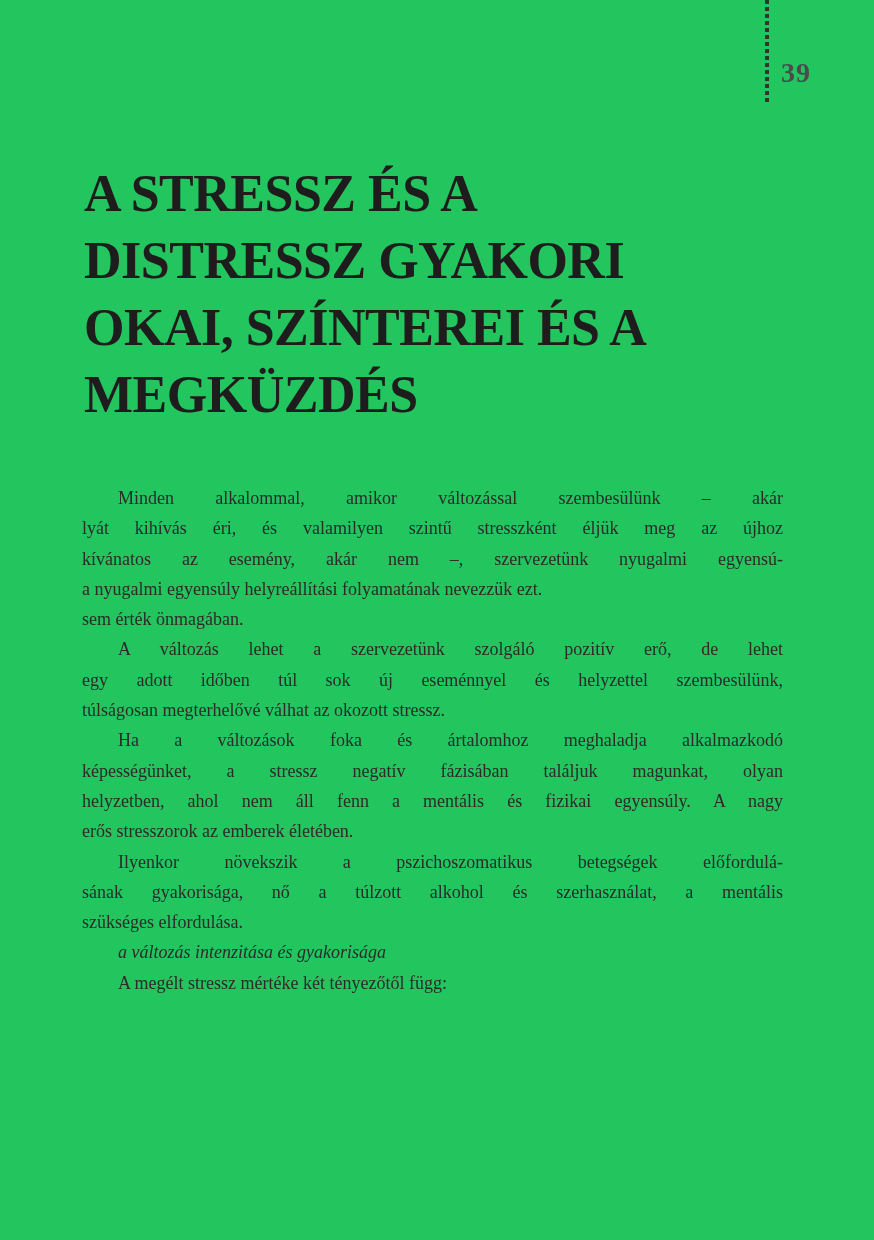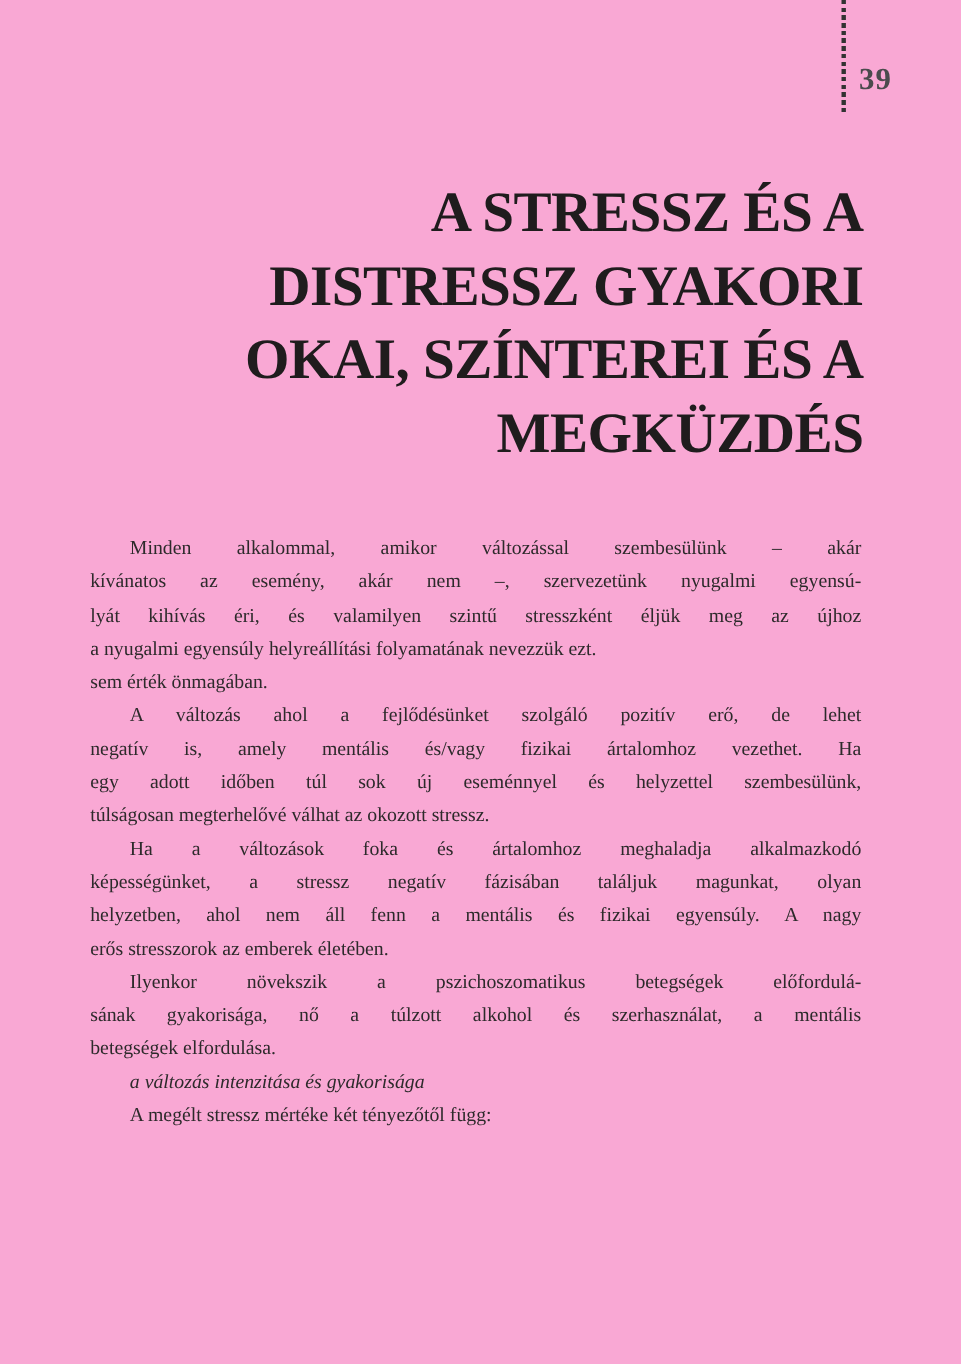--- a/index.html
+++ b/index.html
@@ -1,20 +1,20 @@
 <!DOCTYPE html>
 <html><head>
 <meta charset="utf-8">
 <style>
   html, body { margin: 0; padding: 0; background: #ffffff; }
   .page {
     position: relative;
     width: 874px;
     height: 1240px;
-    background: #f9a8d4;
+    background: #22c55e;
     font-family: "Liberation Serif", serif;
     overflow: hidden;
   }
   
   .dotted-line {
     position: absolute;
     left: 765px;
     top: 0;
     width: 4px;
     height: 103px;
@@ -34,21 +34,21 @@
     letter-spacing: 1px;
     line-height: 1;
   }
   
   .title {
     position: absolute;
     top: 160px;
     left: 84px;
     width: 701px;
     margin: 0;
-    text-align: right;
+    text-align: left;
     font-size: 52px;
     line-height: 67px;
     font-weight: bold;
     color: #1f1c1d;
     letter-spacing: -0.5px;
   }
   .title .tl { display: block; white-space: nowrap; }
   
   .bodytext {
     position: absolute;
@@ -78,38 +78,37 @@
   <h1 class="title">
     <span class="tl">A STRESSZ ÉS A</span>
     <span class="tl">DISTRESSZ GYAKORI</span>
     <span class="tl">OKAI, SZÍNTEREI ÉS A</span>
     <span class="tl">MEGKÜZDÉS</span>
   </h1>
 
   <div class="bodytext">
 
     <div class="ln first">Minden alkalommal, amikor változással szembesülünk – akár</div>
+    <div class="ln">lyát kihívás éri, és valamilyen szintű stresszként éljük meg az újhoz</div>
     <div class="ln">kívánatos az esemény, akár nem –, szervezetünk nyugalmi egyensú-</div>
-    <div class="ln">lyát kihívás éri, és valamilyen szintű stresszként éljük meg az újhoz</div>
     <div class="ln last">a nyugalmi egyensúly helyreállítási folyamatának nevezzük ezt.</div>
 
     <div class="ln last">sem érték önmagában.</div>
 
-    <div class="ln first">A változás ahol a fejlődésünket szolgáló pozitív erő, de lehet</div>
-    <div class="ln">negatív is, amely mentális és/vagy fizikai ártalomhoz vezethet. Ha</div>
+    <div class="ln first">A változás lehet a szervezetünk szolgáló pozitív erő, de lehet</div>
     <div class="ln">egy adott időben túl sok új eseménnyel és helyzettel szembesülünk,</div>
     <div class="ln last">túlságosan megterhelővé válhat az okozott stressz.</div>
 
     <div class="ln first">Ha a változások foka és ártalomhoz meghaladja alkalmazkodó</div>
     <div class="ln">képességünket, a stressz negatív fázisában találjuk magunkat, olyan</div>
     <div class="ln">helyzetben, ahol nem áll fenn a mentális és fizikai egyensúly. A nagy</div>
     <div class="ln last">erős stresszorok az emberek életében.</div>
 
     <div class="ln first">Ilyenkor növekszik a pszichoszomatikus betegségek előfordulá-</div>
     <div class="ln">sának gyakorisága, nő a túlzott alkohol és szerhasználat, a mentális</div>
-    <div class="ln last">betegségek elfordulása.</div>
+    <div class="ln last">szükséges elfordulása.</div>
 
     <div class="ln first last italic">a változás intenzitása és gyakorisága</div>
 
     <div class="ln first last">A megélt stressz mértéke két tényezőtől függ:</div>
   </div>
 
 </div>
 
 </body></html>

